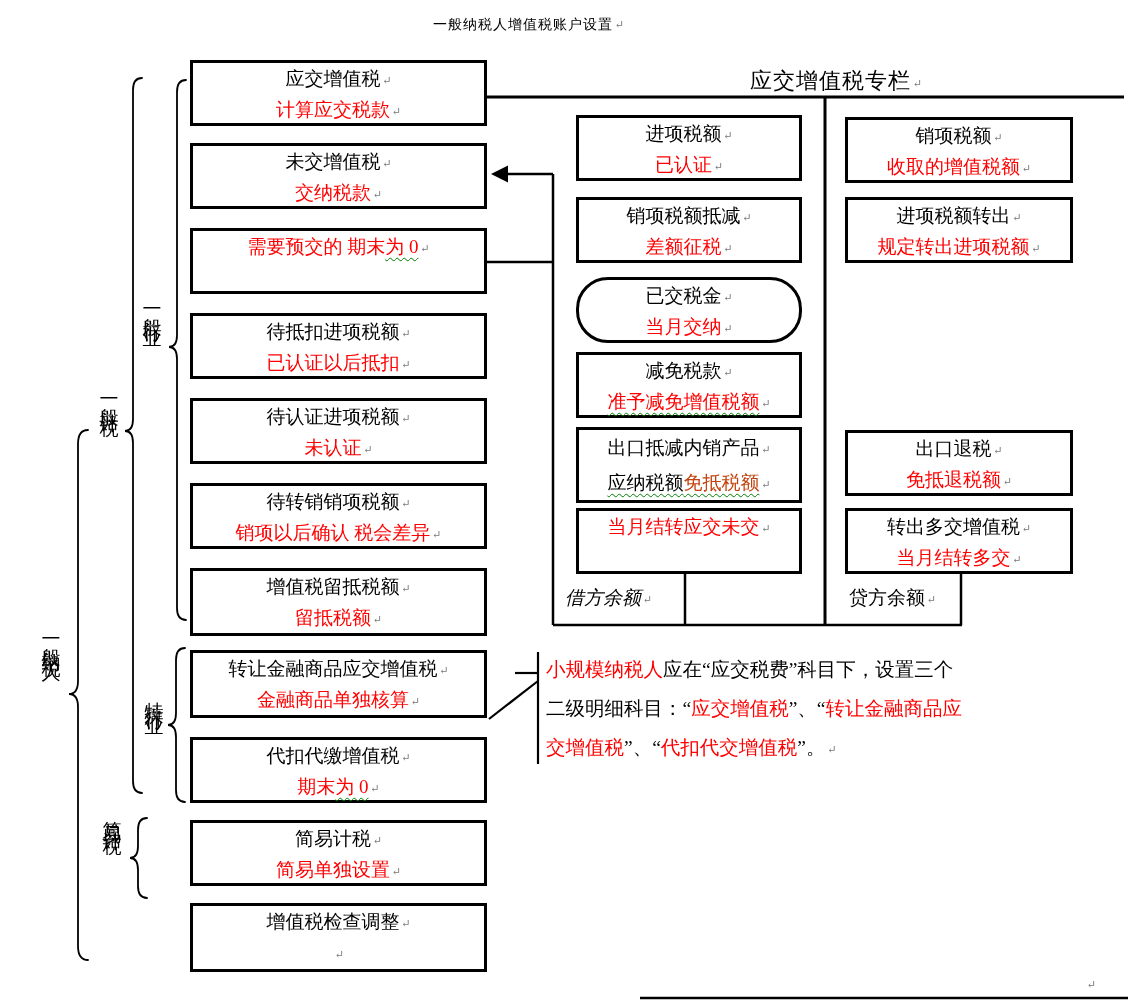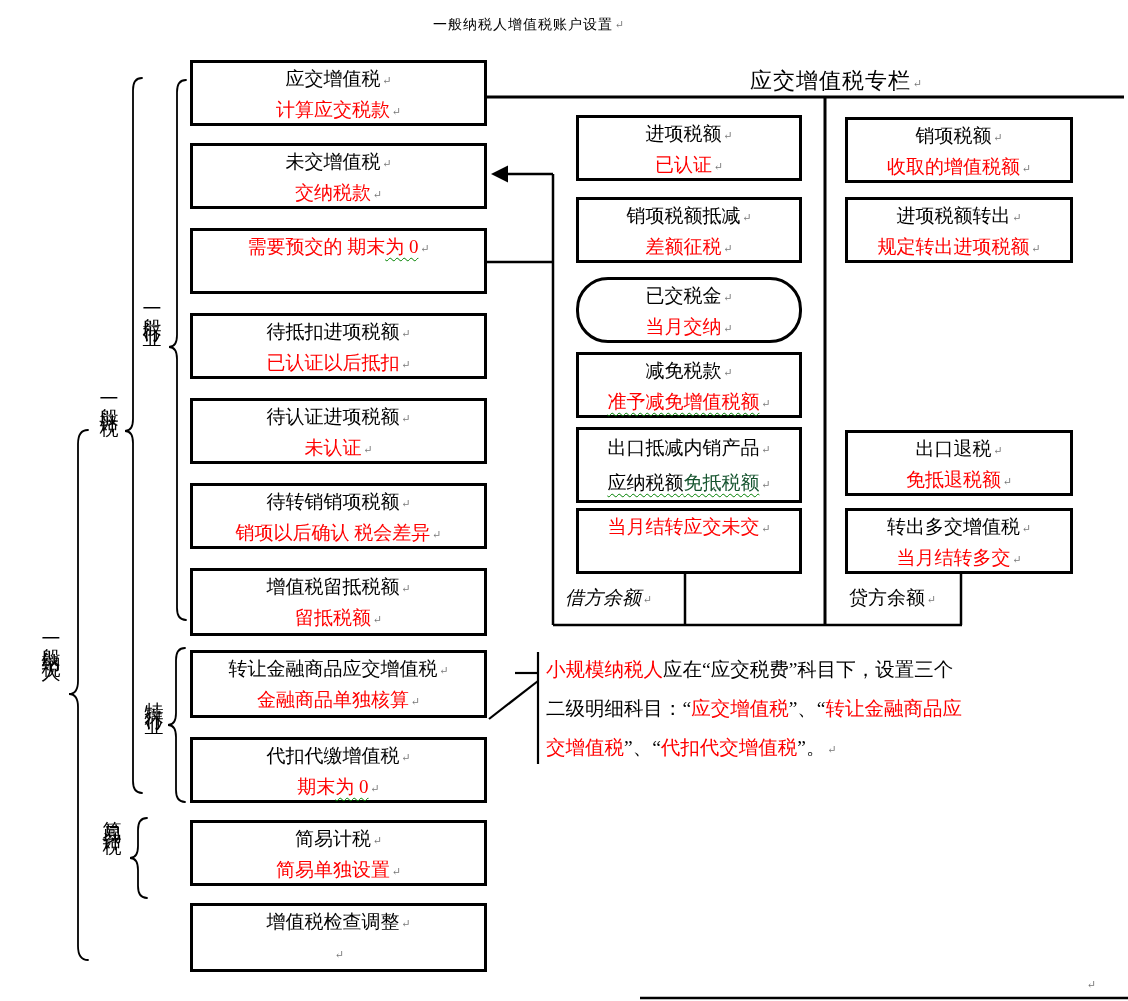--- a/index.html
+++ b/index.html
@@ -8,21 +8,21 @@
   svg.overlay{position:absolute;left:0;top:0;width:1128px;height:1001px;z-index:0;pointer-events:none;}
   .title{position:absolute;left:433px;top:16px;font-size:14px;letter-spacing:1px;z-index:2;}
   .theader{position:absolute;left:728px;top:66px;font-size:22px;letter-spacing:1px;z-index:2;margin-left:22px;}
   .bx{position:absolute;box-sizing:border-box;border:3px solid #000;background:#fff;z-index:1;
       text-align:center;padding-top:1px;}
   .ln{line-height:30px;font-size:19px;white-space:nowrap;}
   .bx.tall .ln{line-height:34px;}
   .t{color:#000;}
   .s{color:#ff0000;}
   .s .blk{color:#000;}
-  .s .red{color:#14532d;}
+  .s .red{color:#c2410c;}
   .sq{text-decoration:underline wavy #008000 1px;text-underline-offset:4px;}
   .pil:after{content:"\21B5";font-size:11px;color:#777;margin-left:2px;vertical-align:1px;}
   .vlabel{position:absolute;writing-mode:vertical-rl;text-orientation:upright;
           font-size:19px;letter-spacing:5px;z-index:2;white-space:nowrap;}
   .balance{position:absolute;font-size:19px;z-index:2;}
   .note{position:absolute;left:546px;top:650px;width:500px;z-index:2;font-size:19.5px;line-height:39px;}
   .note .red{color:#ff0000;}
   .note .blk{color:#000;}
   .pilmark{position:absolute;z-index:2;font-size:1px;}
 </style>

